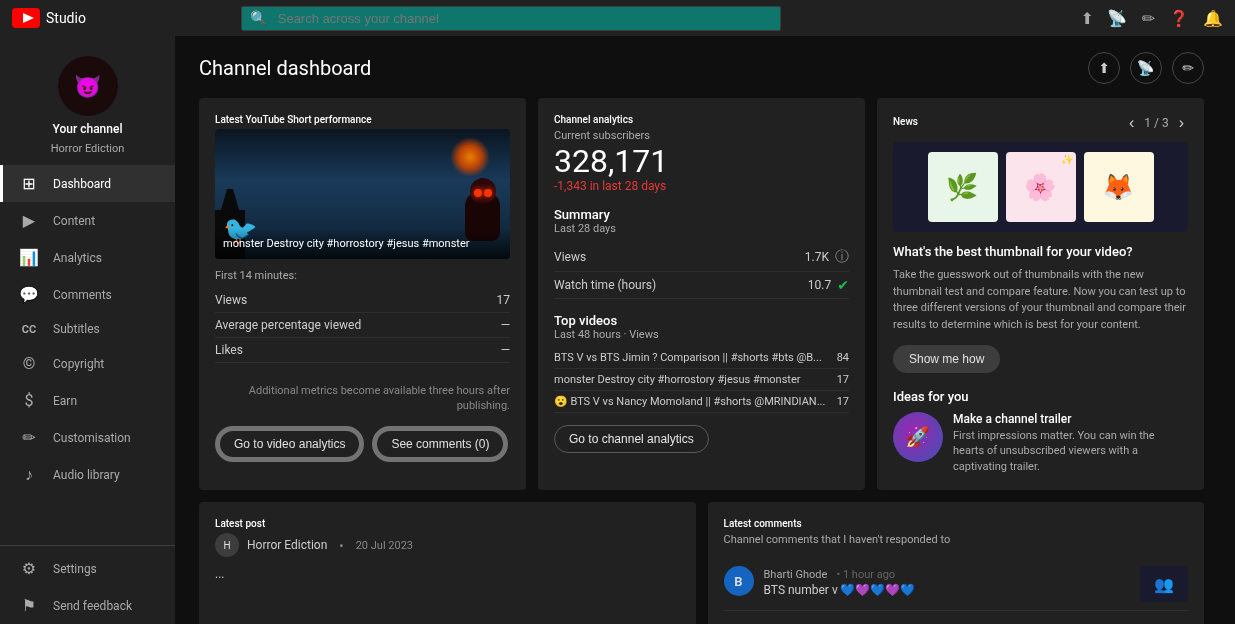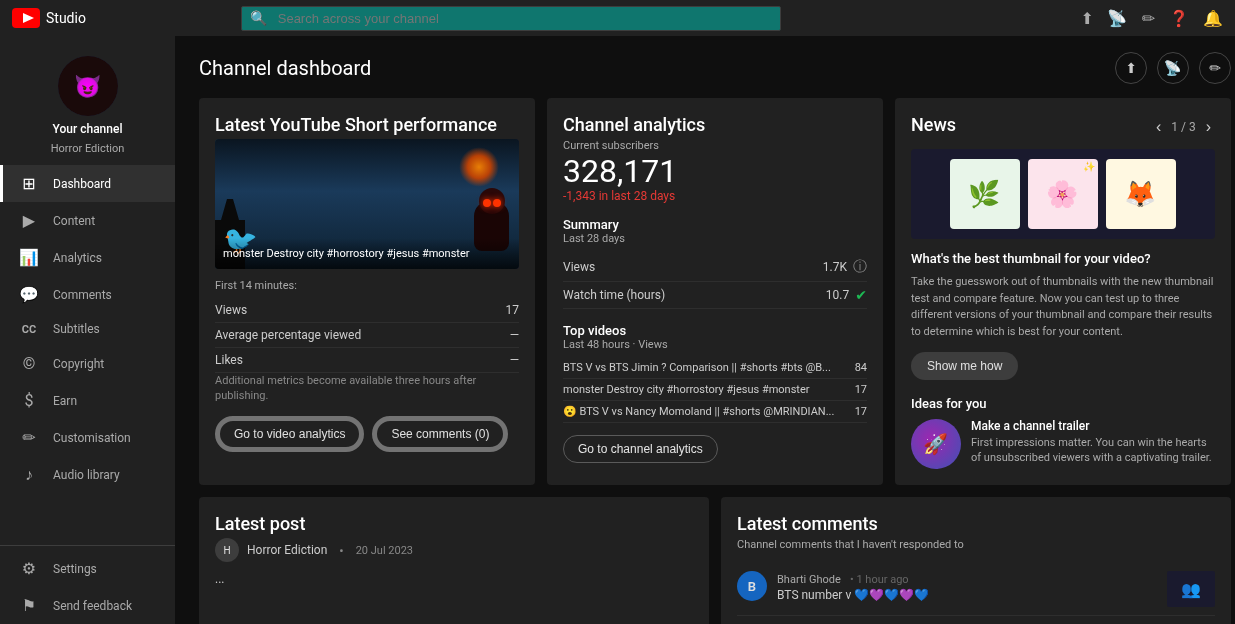--- a/index.html
+++ b/index.html
@@ -142,21 +142,21 @@
     .sidebar-bottom {
       margin-top: auto;
       border-top: 1px solid #3d3d3d;
       padding-top: 4px;
     }
 
     
     .main {
       flex: 1;
       overflow-y: auto;
-      padding: 16px 4px 16px 24px;
+      padding: 16px 31px 16px 24px;
       background: #0f0f0f;
     }
     .page-title {
       font-size: 20px;
       font-weight: 400;
       color: #fff;
       margin-bottom: 14px;
       display: flex;
       align-items: center;
       justify-content: space-between;
@@ -187,21 +187,21 @@
       gap: 12px;
     }
 
     
     .card {
       background: #212121;
       border-radius: 4px;
       padding: 16px;
     }
     .card-title {
-      font-size: 18px;
+      font-size: 10px;
       font-weight: 500;
       color: #fff;
       margin-bottom: 4px;
     }
     .card-subtitle {
       font-size: 11px;
       color: #aaa;
       margin-bottom: 12px;
     }
 
@@ -246,22 +246,23 @@
       padding: 5px 0;
       border-bottom: 1px solid #2e2e2e;
       font-size: 12px;
     }
     .metric-row:last-child { border-bottom: none; }
     .metric-key { color: #ccc; }
     .metric-val { color: #ccc; }
     .metric-note {
       font-size: 11px;
       color: #888;
-      margin-top: 0;
+      margin-top: 20px;
       line-height: 1.4;
+      text-align: right;
     }
     .card-actions {
       display: flex;
       gap: 8px;
       margin-top: 12px;
       flex-wrap: wrap;
     }
     .action-btn {
       background: transparent;
       border: 5px solid #737373;

